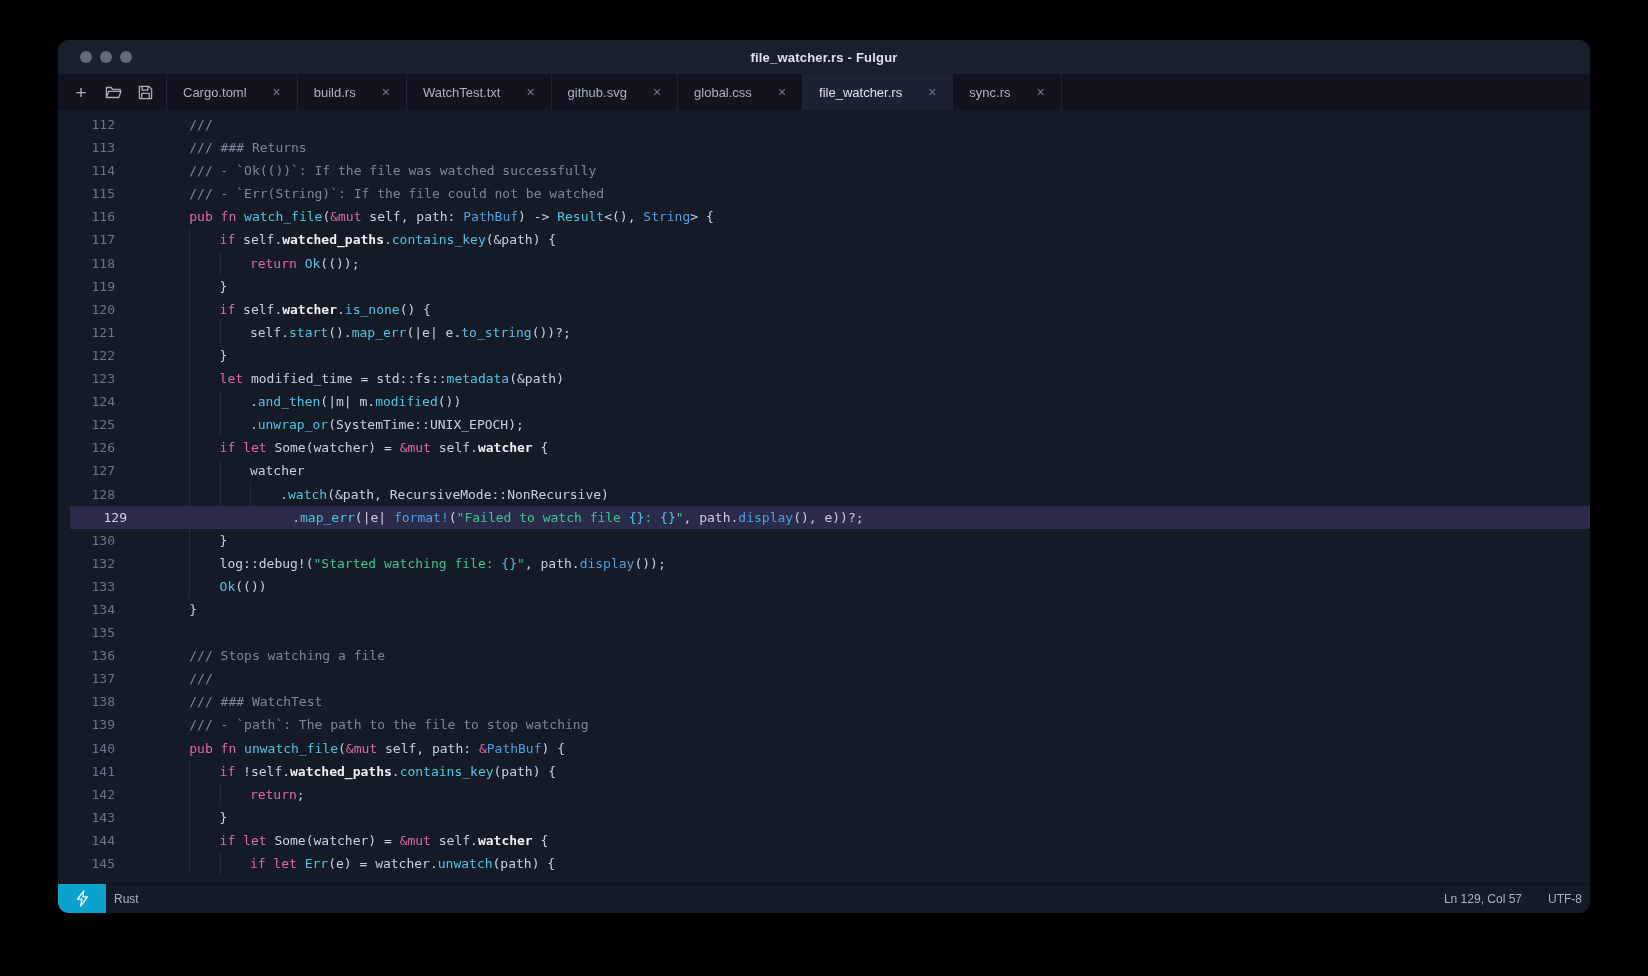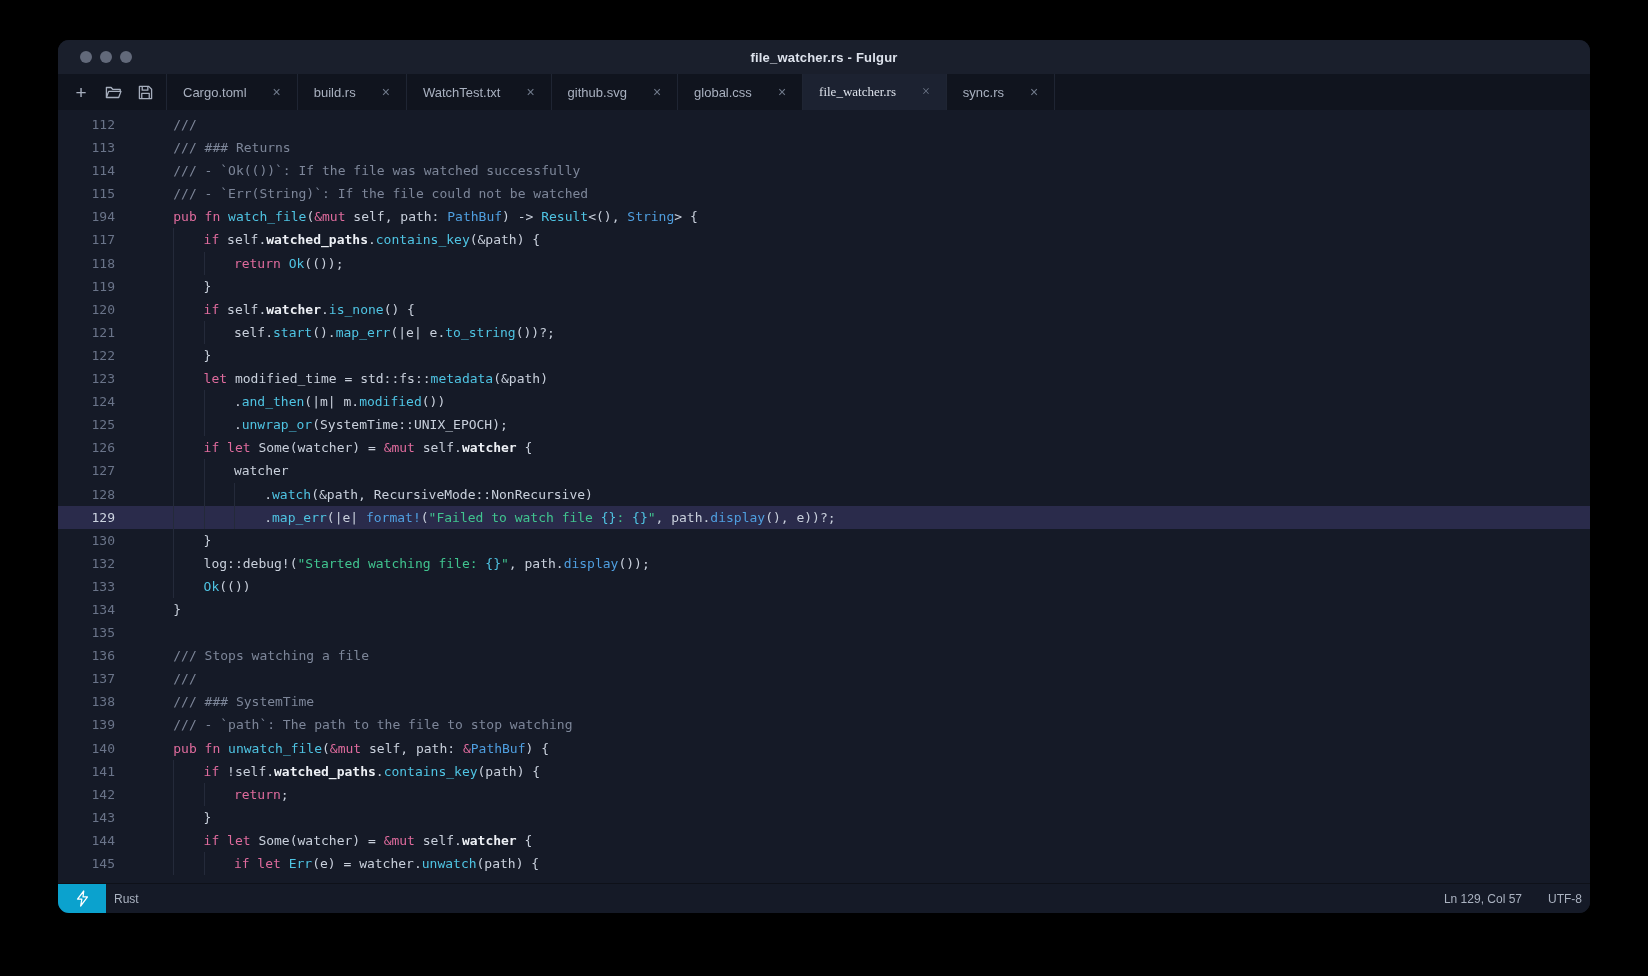--- a/index.html
+++ b/index.html
@@ -31,28 +31,28 @@
               color:var(--icon); border-radius:5px; cursor:default; }
   .icon-btn svg { display:block; }
   .plus-glyph { font-size:19px; line-height:1; color:var(--icon); font-weight:400; }
   .tab-list { display:flex; align-items:stretch; }
   .tab {
     display:flex; align-items:center; gap:26px; padding:0 16px;
     border-right:1px solid var(--tab-border);
     font-size:13px; color:var(--tab-text); white-space:nowrap;
   }
   .tab:first-child { border-left:1px solid var(--tab-border); }
-  .tab.active { background:var(--tab-active-bg); color:var(--tab-text-active);font-family:Liberation Serif, serif; }
+  .tab.active { background:var(--tab-active-bg); color:var(--tab-text-active); }
   .tab-close { color:var(--close-icon); font-size:14px; line-height:1; }
 
   
   .editor { flex:1 1 auto; overflow:hidden; background:var(--window-bg); padding-top:3px;
             font-family:"DejaVu Sans Mono", monospace; font-size:13px; }
-  .row { display:flex; height:23.1px; line-height:23.1px; overflow:hidden; padding-left:12px; }
-  .row.cur { background:var(--current-line-bg); }
+  .row { display:flex; height:23.1px; line-height:23.1px; overflow:hidden; padding-left:12px;gap:16px; }
+  .row.cur { background:var(--current-line-bg);margin-left:12px; }
   .ln { flex:0 0 45px; text-align:right; color:var(--gutter-text); margin-right:27px; user-select:none; }
   .row.cur .ln { color:var(--gutter-text-active); }
   .code { white-space:pre; color:var(--plain); }
   .g0 { display:inline-block; width:4ch; height:1em; }
   .g  { display:inline-block; width:calc(4ch - 1px); height:23.1px; vertical-align:top;
         border-left:1px solid var(--indent-guide); }
   .tk-c { color:var(--comment); }
   .tk-k { color:var(--keyword); }
   .tk-f { color:var(--function-cyan); }
   .tk-b { color:var(--function-blue); }
@@ -148,21 +148,21 @@
         </div>
         <div class="row">
           <span class="ln">114</span>
           <span class="code"><span class="g0"></span><span class="tk-c">/// - `Ok(())`: If the file was watched successfully</span></span>
         </div>
         <div class="row">
           <span class="ln">115</span>
           <span class="code"><span class="g0"></span><span class="tk-c">/// - `Err(String)`: If the file could not be watched</span></span>
         </div>
         <div class="row">
-          <span class="ln">194</span>
+          <span class="ln">116</span>
           <span class="code"><span class="g0"></span><span class="tk-k">pub</span><span class="tk-p"> </span><span class="tk-k">fn</span><span class="tk-p"> </span><span class="tk-f">watch_file</span><span class="tk-p">(</span><span class="tk-k">&amp;mut</span><span class="tk-p"> self, path: </span><span class="tk-b">PathBuf</span><span class="tk-p">) -&gt; </span><span class="tk-f">Result</span><span class="tk-p">&lt;(), </span><span class="tk-b">String</span><span class="tk-p">&gt; {</span></span>
         </div>
         <div class="row">
           <span class="ln">117</span>
           <span class="code"><span class="g0"></span><span class="g"></span><span class="tk-k">if</span><span class="tk-p"> self.</span><span class="tk-m">watched_paths</span><span class="tk-p">.</span><span class="tk-f">contains_key</span><span class="tk-p">(&amp;path) {</span></span>
         </div>
         <div class="row">
           <span class="ln">118</span>
           <span class="code"><span class="g0"></span><span class="g"></span><span class="g"></span><span class="tk-k">return</span><span class="tk-p"> </span><span class="tk-f">Ok</span><span class="tk-p">(());</span></span>
         </div>
@@ -233,21 +233,21 @@
         <div class="row">
           <span class="ln">136</span>
           <span class="code"><span class="g0"></span><span class="tk-c">/// Stops watching a file</span></span>
         </div>
         <div class="row">
           <span class="ln">137</span>
           <span class="code"><span class="g0"></span><span class="tk-c">///</span></span>
         </div>
         <div class="row">
           <span class="ln">138</span>
-          <span class="code"><span class="g0"></span><span class="tk-c">/// ### SystemTime</span></span>
+          <span class="code"><span class="g0"></span><span class="tk-c">/// ### WatchTest</span></span>
         </div>
         <div class="row">
           <span class="ln">139</span>
           <span class="code"><span class="g0"></span><span class="tk-c">/// - `path`: The path to the file to stop watching</span></span>
         </div>
         <div class="row">
           <span class="ln">140</span>
           <span class="code"><span class="g0"></span><span class="tk-k">pub</span><span class="tk-p"> </span><span class="tk-k">fn</span><span class="tk-p"> </span><span class="tk-f">unwatch_file</span><span class="tk-p">(</span><span class="tk-k">&amp;mut</span><span class="tk-p"> self, path: </span><span class="tk-k">&amp;</span><span class="tk-b">PathBuf</span><span class="tk-p">) {</span></span>
         </div>
         <div class="row">

